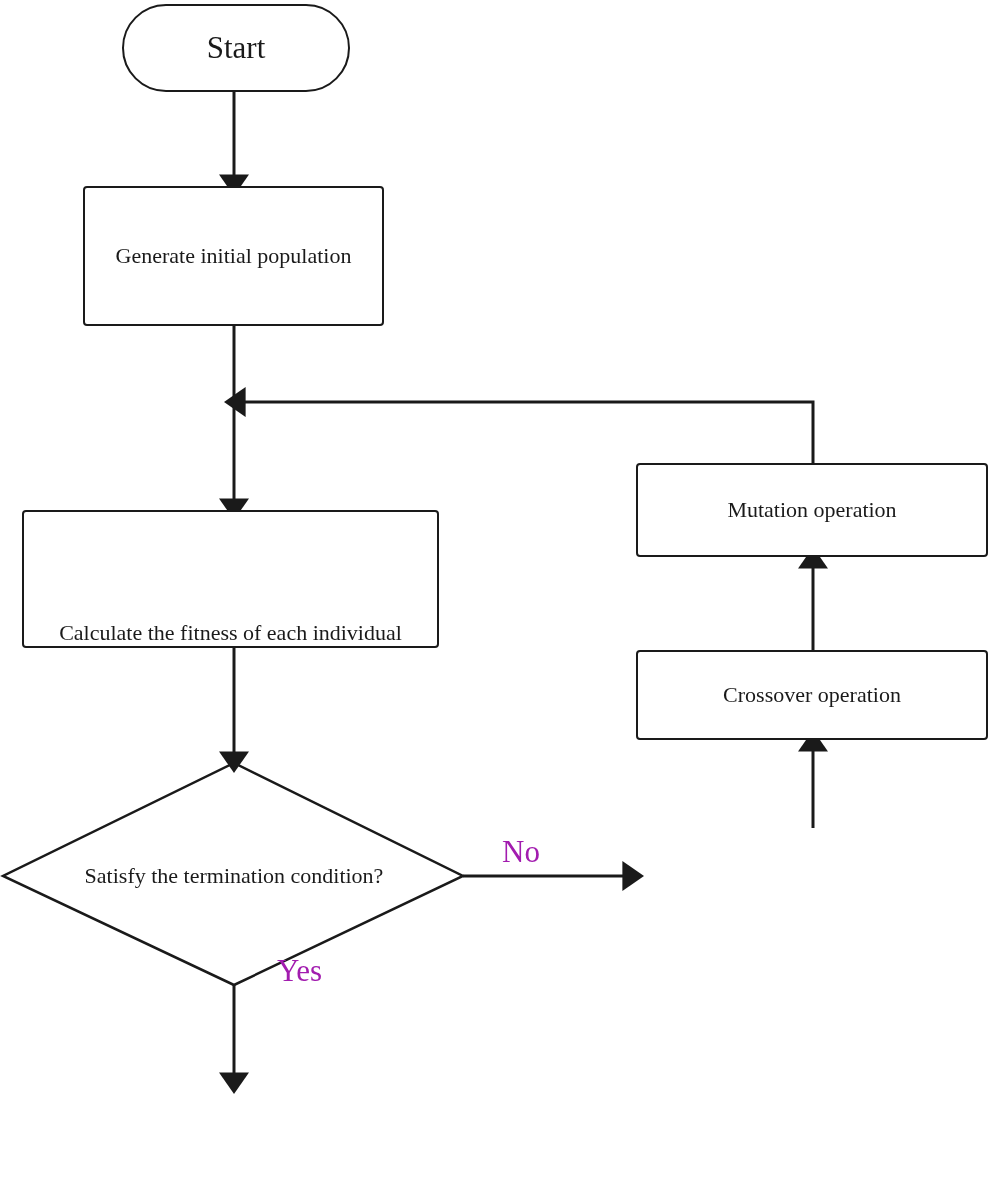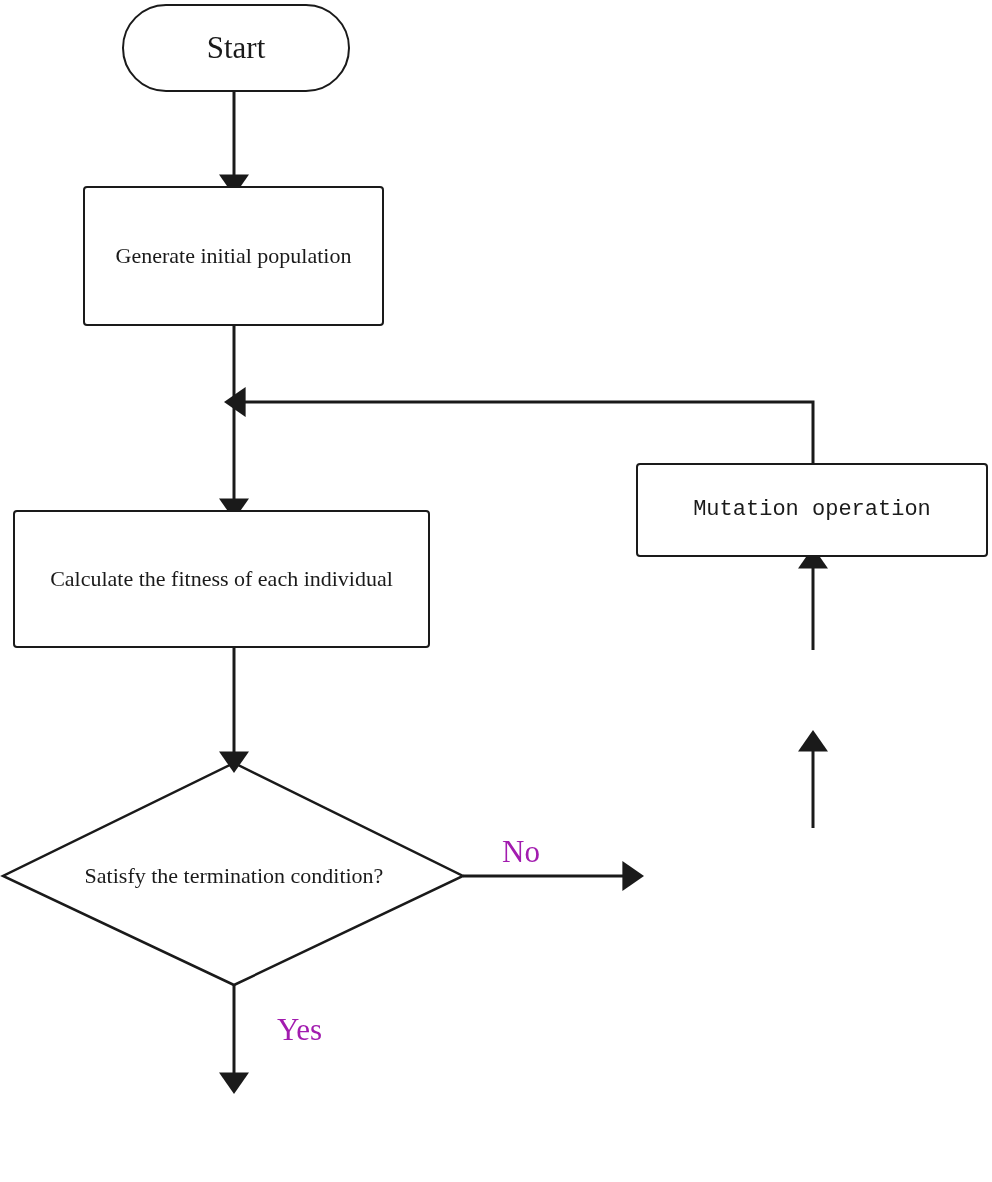--- a/index.html
+++ b/index.html
@@ -101,32 +101,35 @@
   </svg>
 
   <div class="node terminal" style="left:122px; top:4px; width:228px; height:88px;">
     <span class="node-label">Start</span>
   </div>
 
   <div class="node process" style="left:83px; top:186px; width:301px; height:140px;">
     <span class="node-label">Generate initial population</span>
   </div>
 
-  <div class="node process" style="left:13px; top:510px; width:417px; height:138px;">
+  <div class="node process" style="left:22px; top:510px; width:417px; height:138px;align-items:flex-end;">
     <span class="node-label">Calculate the fitness of each individual</span>
   </div>
 
   <div class="node decision" style="left:60px; top:800px; width:348px; height:152px;">
     <span class="node-label">Satisfy the termination condition?</span>
   </div>
 
 
-  <div class="node process" style="left:636px; top:463px; width:352px; height:94px;font-family:Liberation Mono, monospace;">
+  <div class="node process" style="left:636px; top:463px; width:352px; height:94px;">
     <span class="node-label">Mutation operation</span>
   </div>
 
+  <div class="node process" style="left:636px; top:650px; width:352px; height:90px;">
+    <span class="node-label">Crossover operation</span>
+  </div>
 
 
   <div class="edge-label" style="left:502px; top:836px;">No</div>
 
-  <div class="edge-label" style="left:277px; top:1014px;">Yes</div>
+  <div class="edge-label" style="left:277px; top:955px;">Yes</div>
 
 </div>
 
 </body></html>

